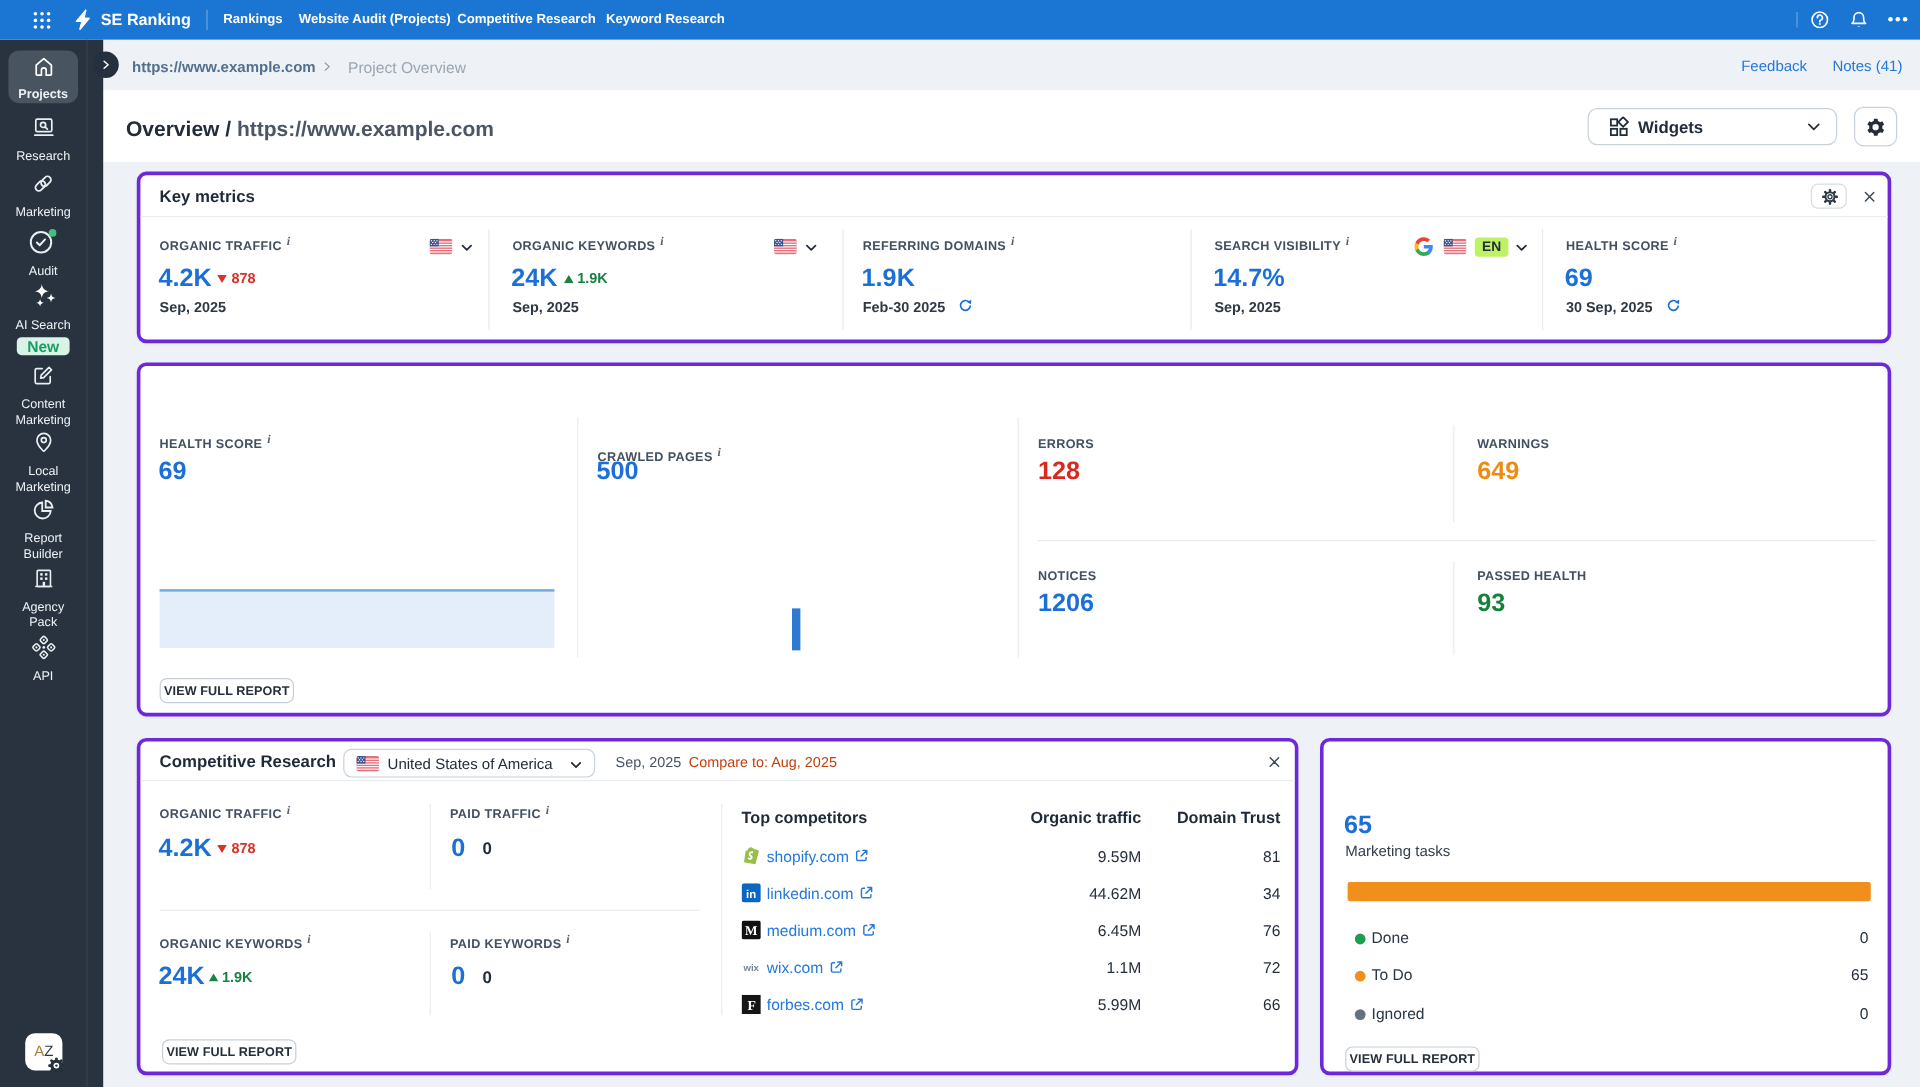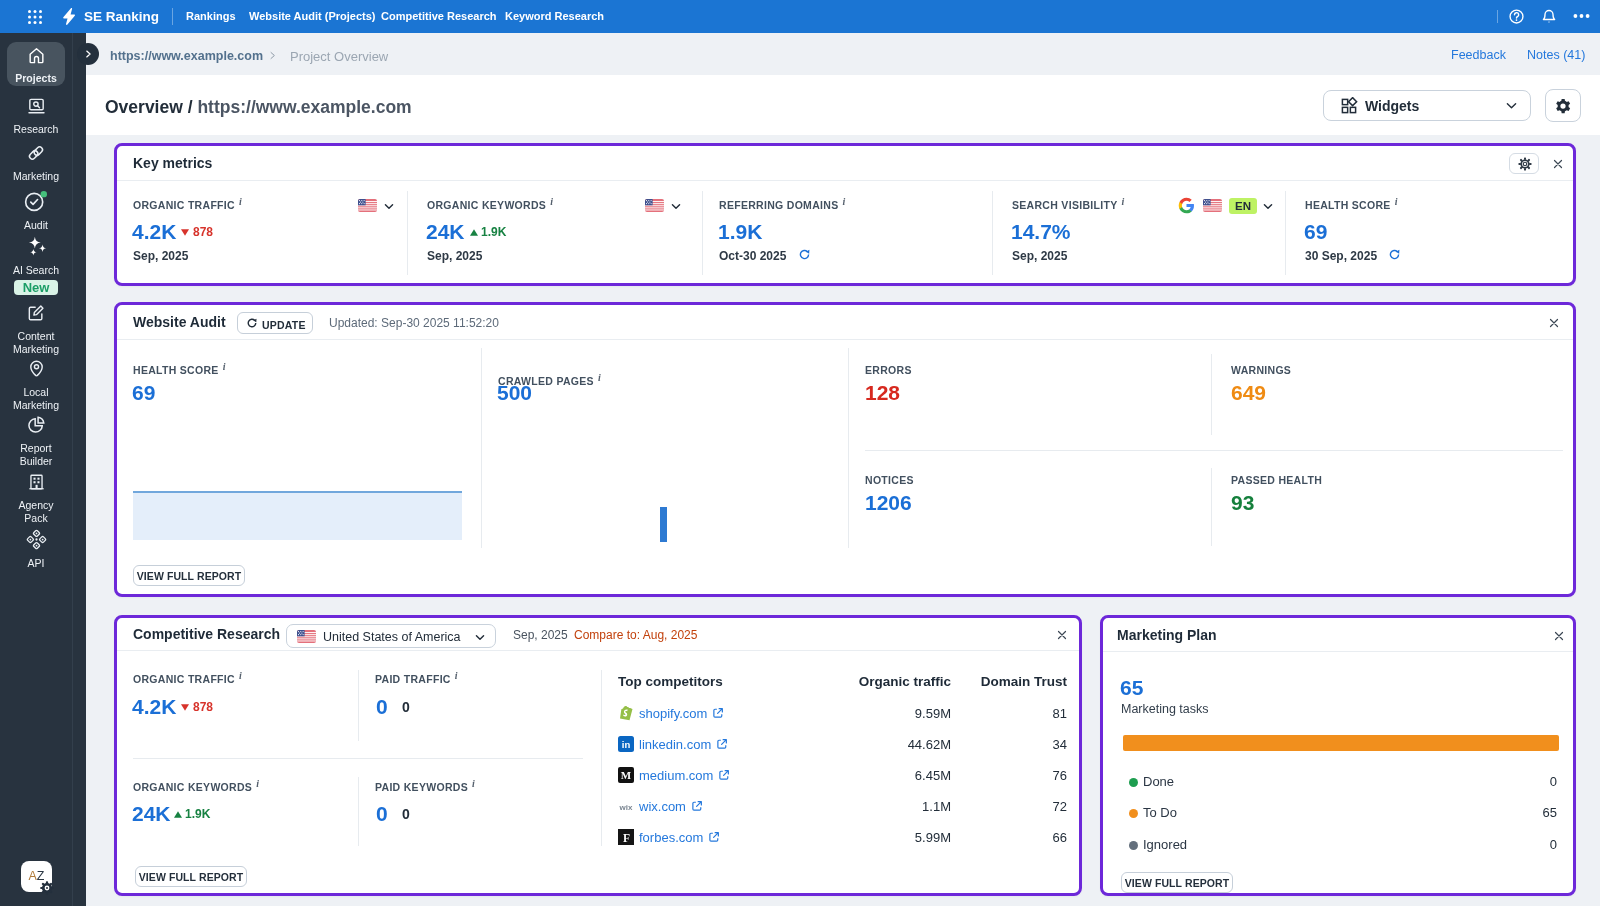--- a/index.html
+++ b/index.html
@@ -355,21 +355,21 @@
           <circle cx="6.1" cy="4.6" r=".55"></circle>
         </g>
       </g>
     </svg>
   <svg class="abs" style="left:554px; top:57px;" width="10" height="7" viewBox="0 0 14 9">
       <path fill="none" stroke="#222d39" stroke-width="2" stroke-linecap="round" stroke-linejoin="round" d="m2 2 5 5 5-5"></path>
     </svg>
 
   <div class="metric-label abs" style="left:602px; top:53px;">REFERRING DOMAINS<span class="inf">i</span></div>
   <div class="bigval abs" style="left:601px; top:74px;">1.9K</div>
-  <div class="dateval abs" style="left:602px; top:103px;">Oct-30 2025</div>
+  <div class="dateval abs" style="left:602px; top:103px;">Feb-30 2025</div>
   <svg class="abs" style="left:681px; top:102px;" width="13" height="13" viewBox="0 0 24 24">
       <path fill="none" stroke="#1b6fd6" stroke-width="2.6" d="M19.5 12a7.5 7.5 0 1 1-2.2-5.3"></path>
       <path fill="#1b6fd6" d="M14.5 6.9 21 3.4l-.4 7z"></path>
     </svg>
 
   <div class="metric-label abs" style="left:895px; top:53px;">SEARCH VISIBILITY<span class="inf">i</span></div>
   <div class="bigval abs" style="left:894px; top:74px;">14.7%</div>
   <div class="dateval abs" style="left:895px; top:103px;">Sep, 2025</div>
   <svg class="abs" style="left:1061px; top:51px;" width="17" height="17" viewBox="0 0 48 48">
       <path fill="#4285F4" d="M45.12 24.5c0-1.56-.14-3.06-.4-4.5H24v8.51h11.84c-.51 2.75-2.06 5.08-4.39 6.64v5.52h7.11c4.16-3.83 6.56-9.47 6.56-16.17z"></path>
@@ -408,34 +408,20 @@
   <div class="metric-label abs" style="left:1188px; top:53px;">HEALTH SCORE<span class="inf">i</span></div>
   <div class="bigval abs" style="left:1187px; top:74px;">69</div>
   <div class="dateval abs" style="left:1188px; top:103px;">30 Sep, 2025</div>
   <svg class="abs" style="left:1271px; top:102px;" width="13" height="13" viewBox="0 0 24 24">
       <path fill="none" stroke="#1b6fd6" stroke-width="2.6" d="M19.5 12a7.5 7.5 0 1 1-2.2-5.3"></path>
       <path fill="#1b6fd6" d="M14.5 6.9 21 3.4l-.4 7z"></path>
     </svg>
 </div>
 
 <div class="card" id="card-wa" style="left:114px; top:302px; width:1462px; height:295px;">
-  <div class="card-head">
-      <span class="ct abs" style="left:16px; top:9px;">Website Audit</span>
-    <div class="abs" style="left:120px; top:7px; width:76px; height:22px; border:1px solid #c6cfd9; border-radius:6px;">
-      <svg class="abs" style="left:8px; top:4px;" width="12" height="12" viewBox="0 0 24 24">
-          <path fill="none" stroke="#222d39" stroke-width="2.8" d="M19.5 12a7.5 7.5 0 1 1-2.2-5.3"></path>
-          <path fill="#222d39" d="M14.5 6.9 21 3.4l-.4 7z"></path>
-        </svg>
-      <span class="abs" style="left:24px; top:6px; font-size:10.5px; font-weight:700; letter-spacing:.2px; color:#222d39;">UPDATE</span>
-    </div>
-    <span class="abs" style="left:212px; top:11px; font-size:12px; color:#5d6a79;">Updated: Sep-30 2025 11:52:20</span>
-    <svg class="abs" style="left:1431px; top:12px;" width="12" height="12" viewBox="0 0 24 24">
-        <path fill="none" stroke="#3c4754" stroke-width="2.4" stroke-linecap="round" d="M5 5l14 14M19 5 5 19"></path>
-      </svg>
-  </div>
   <div class="vdiv" style="left:364px; top:43px; height:200px;"></div>
   <div class="vdiv" style="left:731px; top:43px; height:200px;"></div>
   <div class="vdiv" style="left:1094px; top:49px; height:81px;"></div>
   <div class="vdiv" style="left:1094px; top:163px; height:78px;"></div>
   <div class="hdiv" style="left:748px; top:145px; width:698px;"></div>
 
   <div class="metric-label abs" style="left:16px; top:59px;">HEALTH SCORE<span class="inf">i</span></div>
   <div class="bigval abs" style="left:15px; top:76px;">69</div>
   <div class="abs" style="left:16px; top:186px; width:329px; height:49px; background:#e4eefa; border-top:2px solid #71a7dc;"></div>
 
@@ -591,26 +577,20 @@
   <div class="abs num" style="left:634px; top:212px;">5.99M</div>
   <div class="abs num2" style="left:750px; top:88px;">81</div>
   <div class="abs num2" style="left:750px; top:119px;">34</div>
   <div class="abs num2" style="left:750px; top:150px;">76</div>
   <div class="abs num2" style="left:750px; top:181px;">72</div>
   <div class="abs num2" style="left:750px; top:212px;">66</div>
   <div class="btn-report" style="left:18px; top:248px;">VIEW FULL REPORT</div>
 </div>
 
 <div class="card" id="card-mp" style="left:1100px; top:615px; width:476px; height:281px;">
-  <div class="card-head" style="height:34px;">
-      <span class="ct abs" style="left:14px; top:9px;">Marketing Plan</span>
-    <svg class="abs" style="left:450px; top:12px;" width="12" height="12" viewBox="0 0 24 24">
-        <path fill="none" stroke="#3c4754" stroke-width="2.4" stroke-linecap="round" d="M5 5l14 14M19 5 5 19"></path>
-      </svg>
-  </div>
   <div class="bigval abs" style="left:17px; top:58px;">65</div>
   <div class="abs" style="left:18px; top:84px; font-size:12.5px; color:#323e4b;">Marketing tasks</div>
   <div class="abs" style="left:20px; top:117px; width:436px; height:16px; background:#f18f1d; border-radius:2px;"></div>
   <div class="abs" style="left:26px; top:160px; width:9px; height:9px; border-radius:50%; background:#1e9e50;"></div>
   <div class="abs mp-lbl" style="left:40px; top:156px;">Done</div>
   <div class="abs mp-val" style="top:156px;">0</div>
   <div class="abs" style="left:26px; top:191px; width:9px; height:9px; border-radius:50%; background:#f18f1d;"></div>
   <div class="abs mp-lbl" style="left:40px; top:187px;">To Do</div>
   <div class="abs mp-val" style="top:187px;">65</div>
   <div class="abs" style="left:26px; top:223px; width:9px; height:9px; border-radius:50%; background:#64707d;"></div>

